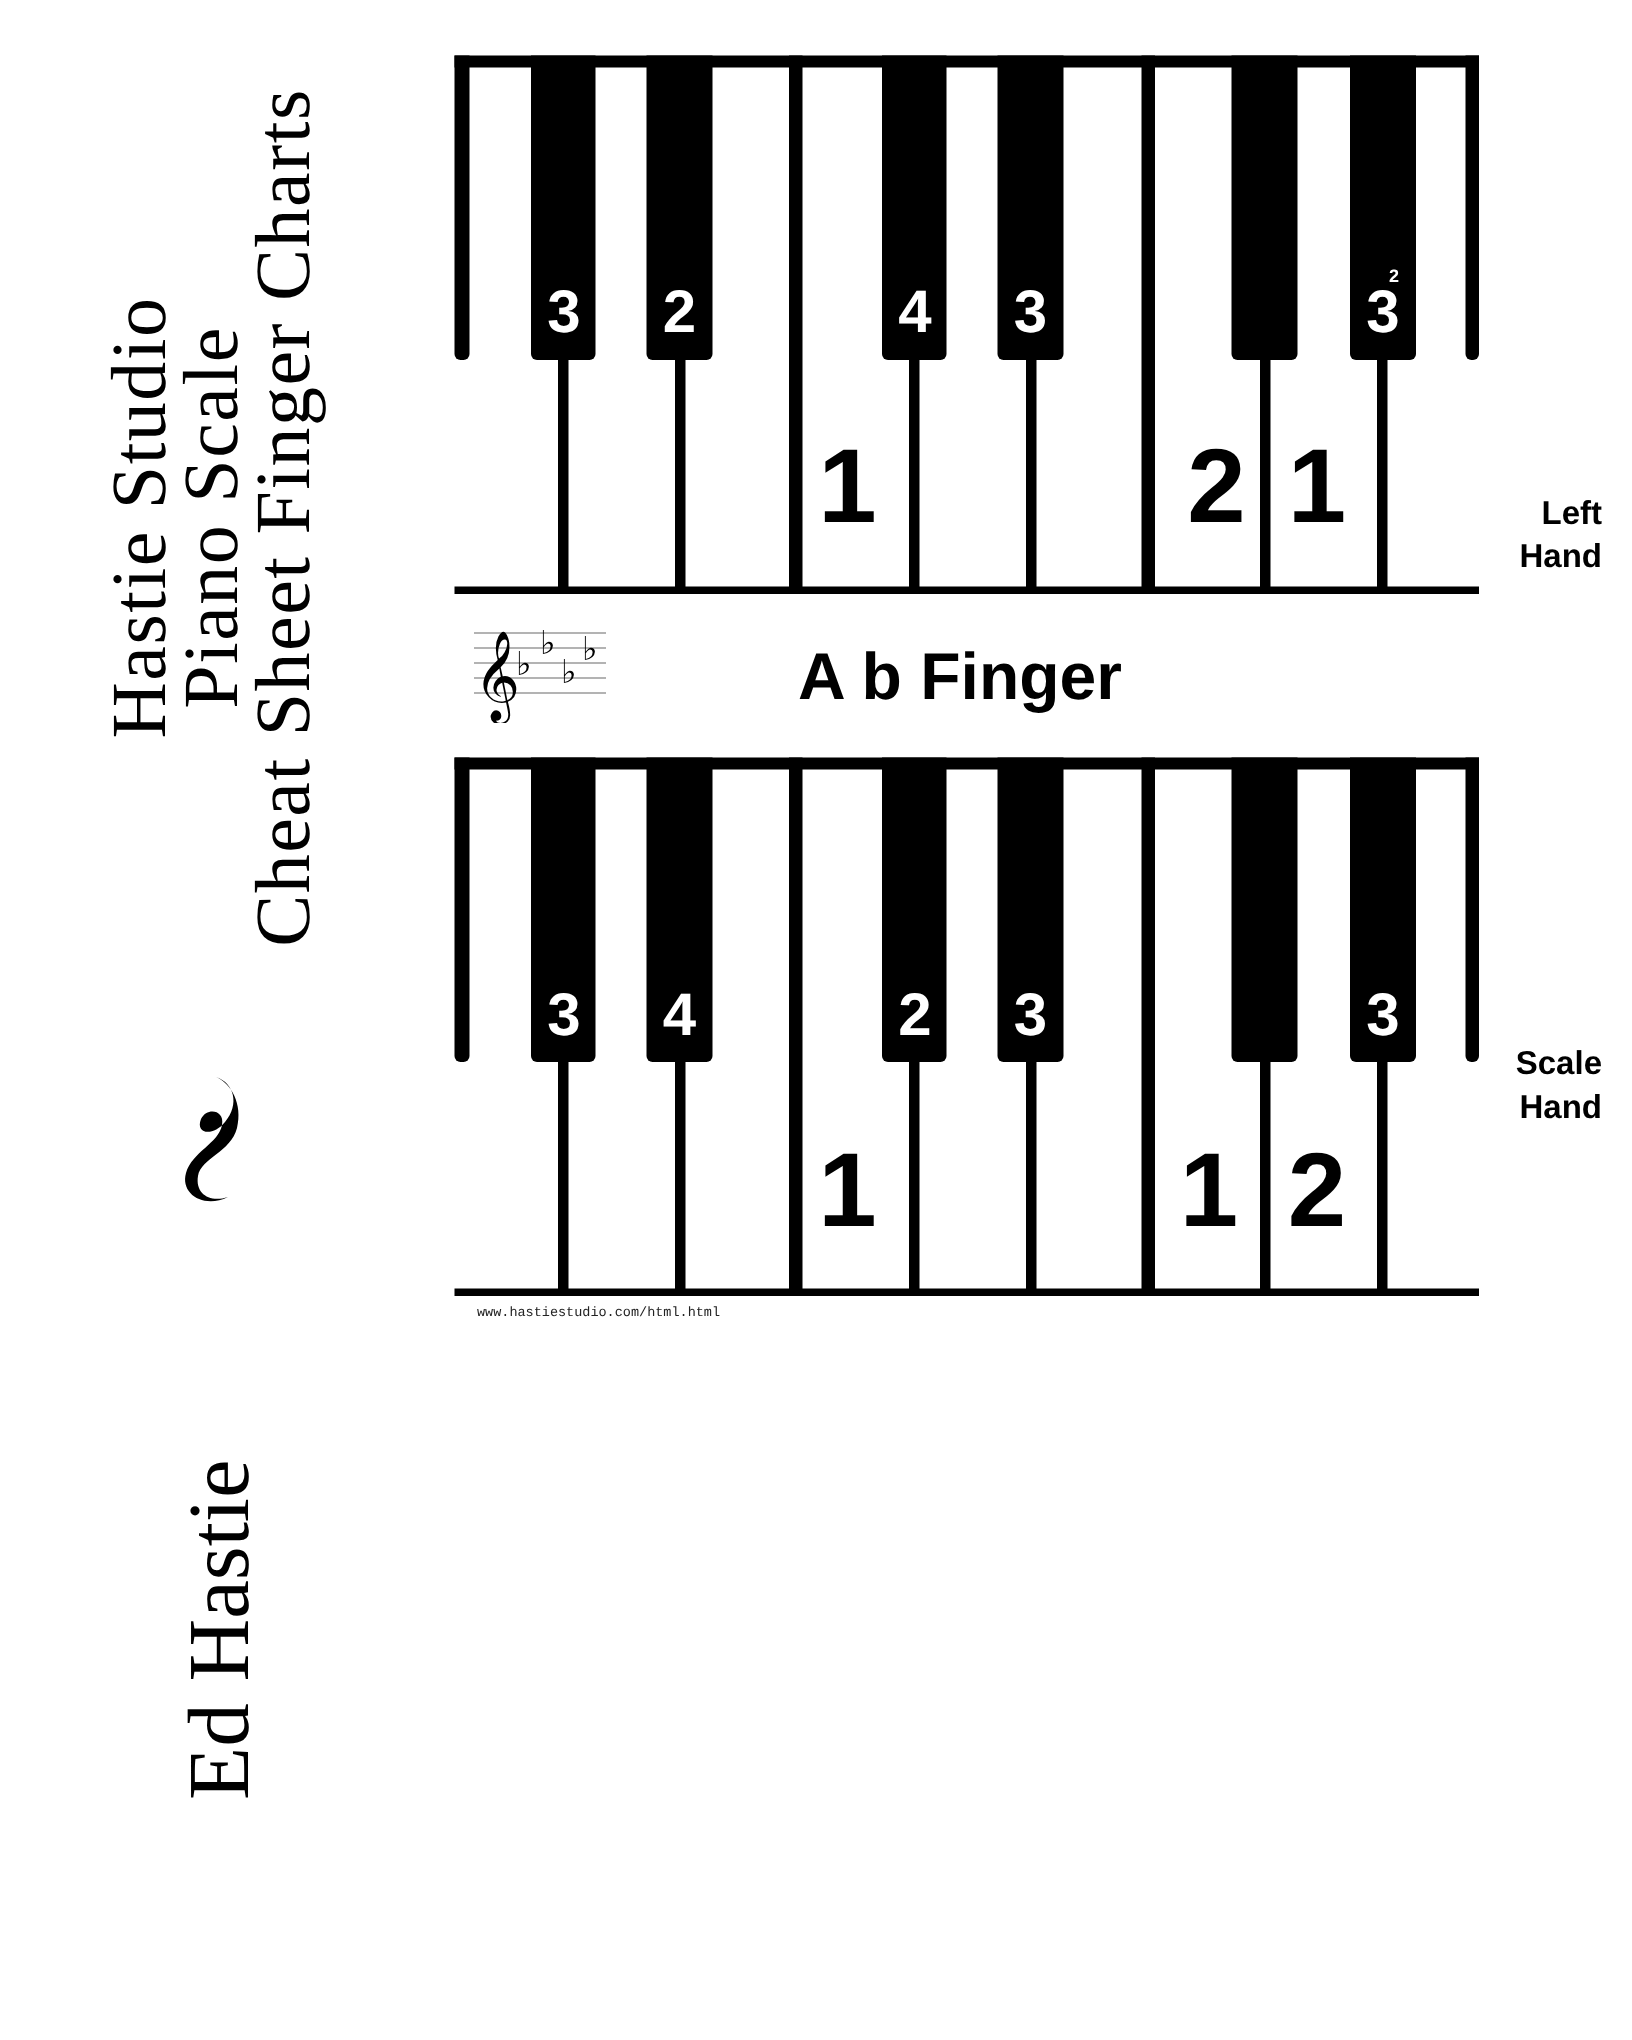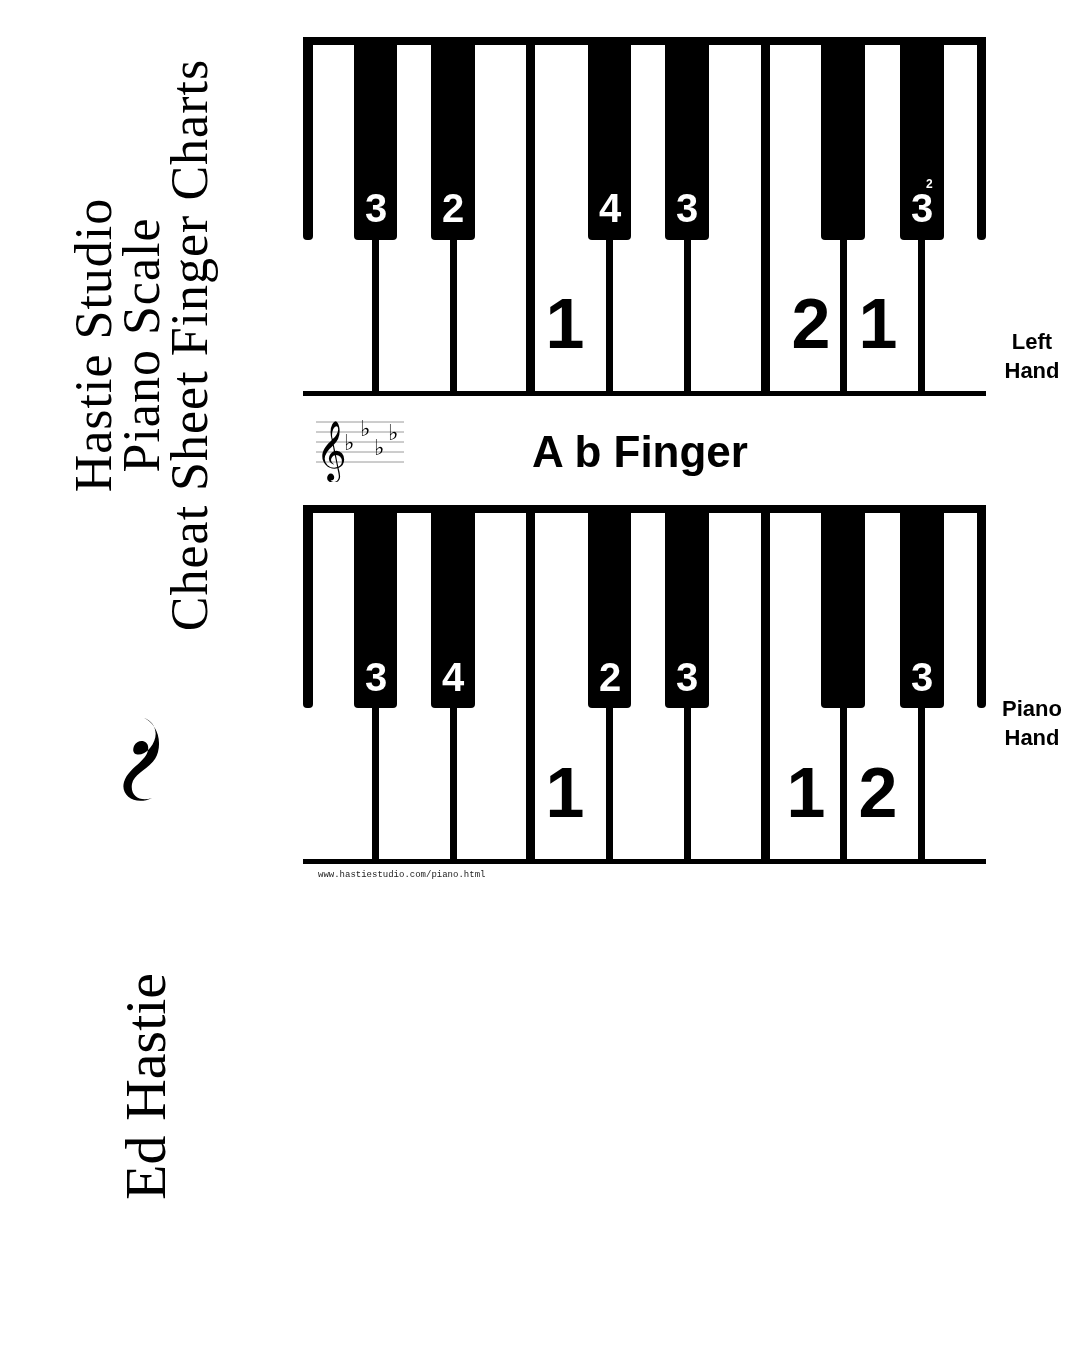--- a/index.html
+++ b/index.html
@@ -10,21 +10,21 @@
   .ornament { position: absolute; left: 110px; top: 710px; width: 60px; height: 100px; }
   .kbd { position: absolute; left: 303px; width: 683px; }
   .kbd .topbar { position: absolute; left: 0; top: 0; width: 683px; height: 8px; background: #000; }
   .kbd .bottombar { position: absolute; left: 0; width: 683px; height: 5px; background: #000; }
   .kbd .black { position: absolute; top: 0; background: #000; border-radius: 0 0 4px 4px; }
   .kbd .stem { position: absolute; width: 7px; background: #000; }
   .kbd .divider { position: absolute; top: 0; width: 9px; background: #000; }
   .kbd .fnum-w { position: absolute; color: #fff; font-weight: bold; font-size: 40px; text-align: center; width: 44px; line-height: 40px; }
   .kbd .fnum-b { position: absolute; color: #000; font-weight: bold; font-size: 70px; line-height: 70px; text-align: center; width: 50px; }
   .sup { position: absolute; color: #fff; font-weight: bold; font-size: 12px; }
-  .hand-label { position: absolute; left: 996px; width: 72px; text-align: center; font-weight: bold; font-size: 22px; line-height: 29px; }
+  .hand-label { position: absolute; left: 996px; width: 72px; text-align: right; font-weight: bold; font-size: 22px; line-height: 29px; }
   .scale-title { position: absolute; left: 500px; top: 427px; width: 280px; text-align: center; font-weight: bold; font-size: 44px; line-height: 50px; }
   .staff { position: absolute; left: 314px; top: 410px; width: 92px; height: 72px; }
   .url { position: absolute; left: 318px; top: 870px; font-family: "Liberation Mono", monospace; font-size: 9px; color: #222; }
 </style>
 </head>
 <body>
 
 <div class="title-block">
   <div>Hastie Studio</div>
   <div>Piano Scale</div>
@@ -116,17 +116,17 @@
   <div class="fnum-w" style="left:285px; top:152px;">2</div>
   <div class="fnum-w" style="left:362px; top:152px;">3</div>
   <div class="fnum-w" style="left:597px; top:152px;">3</div>
 
   <div class="fnum-b" style="left:237px; top:253px;">1</div>
   <div class="fnum-b" style="left:478px; top:253px;">1</div>
   <div class="fnum-b" style="left:550px; top:253px;">2</div>
 </div>
 
 <div class="hand-label" style="top:694px;">
-  <div>Piano</div>
+  <div>Scale</div>
   <div>Hand</div>
 </div>
 
-<div class="url">www.hastiestudio.com/piano.html</div>
+<div class="url">www.hastiestudio.com/html.html</div>
 
 </body></html>

